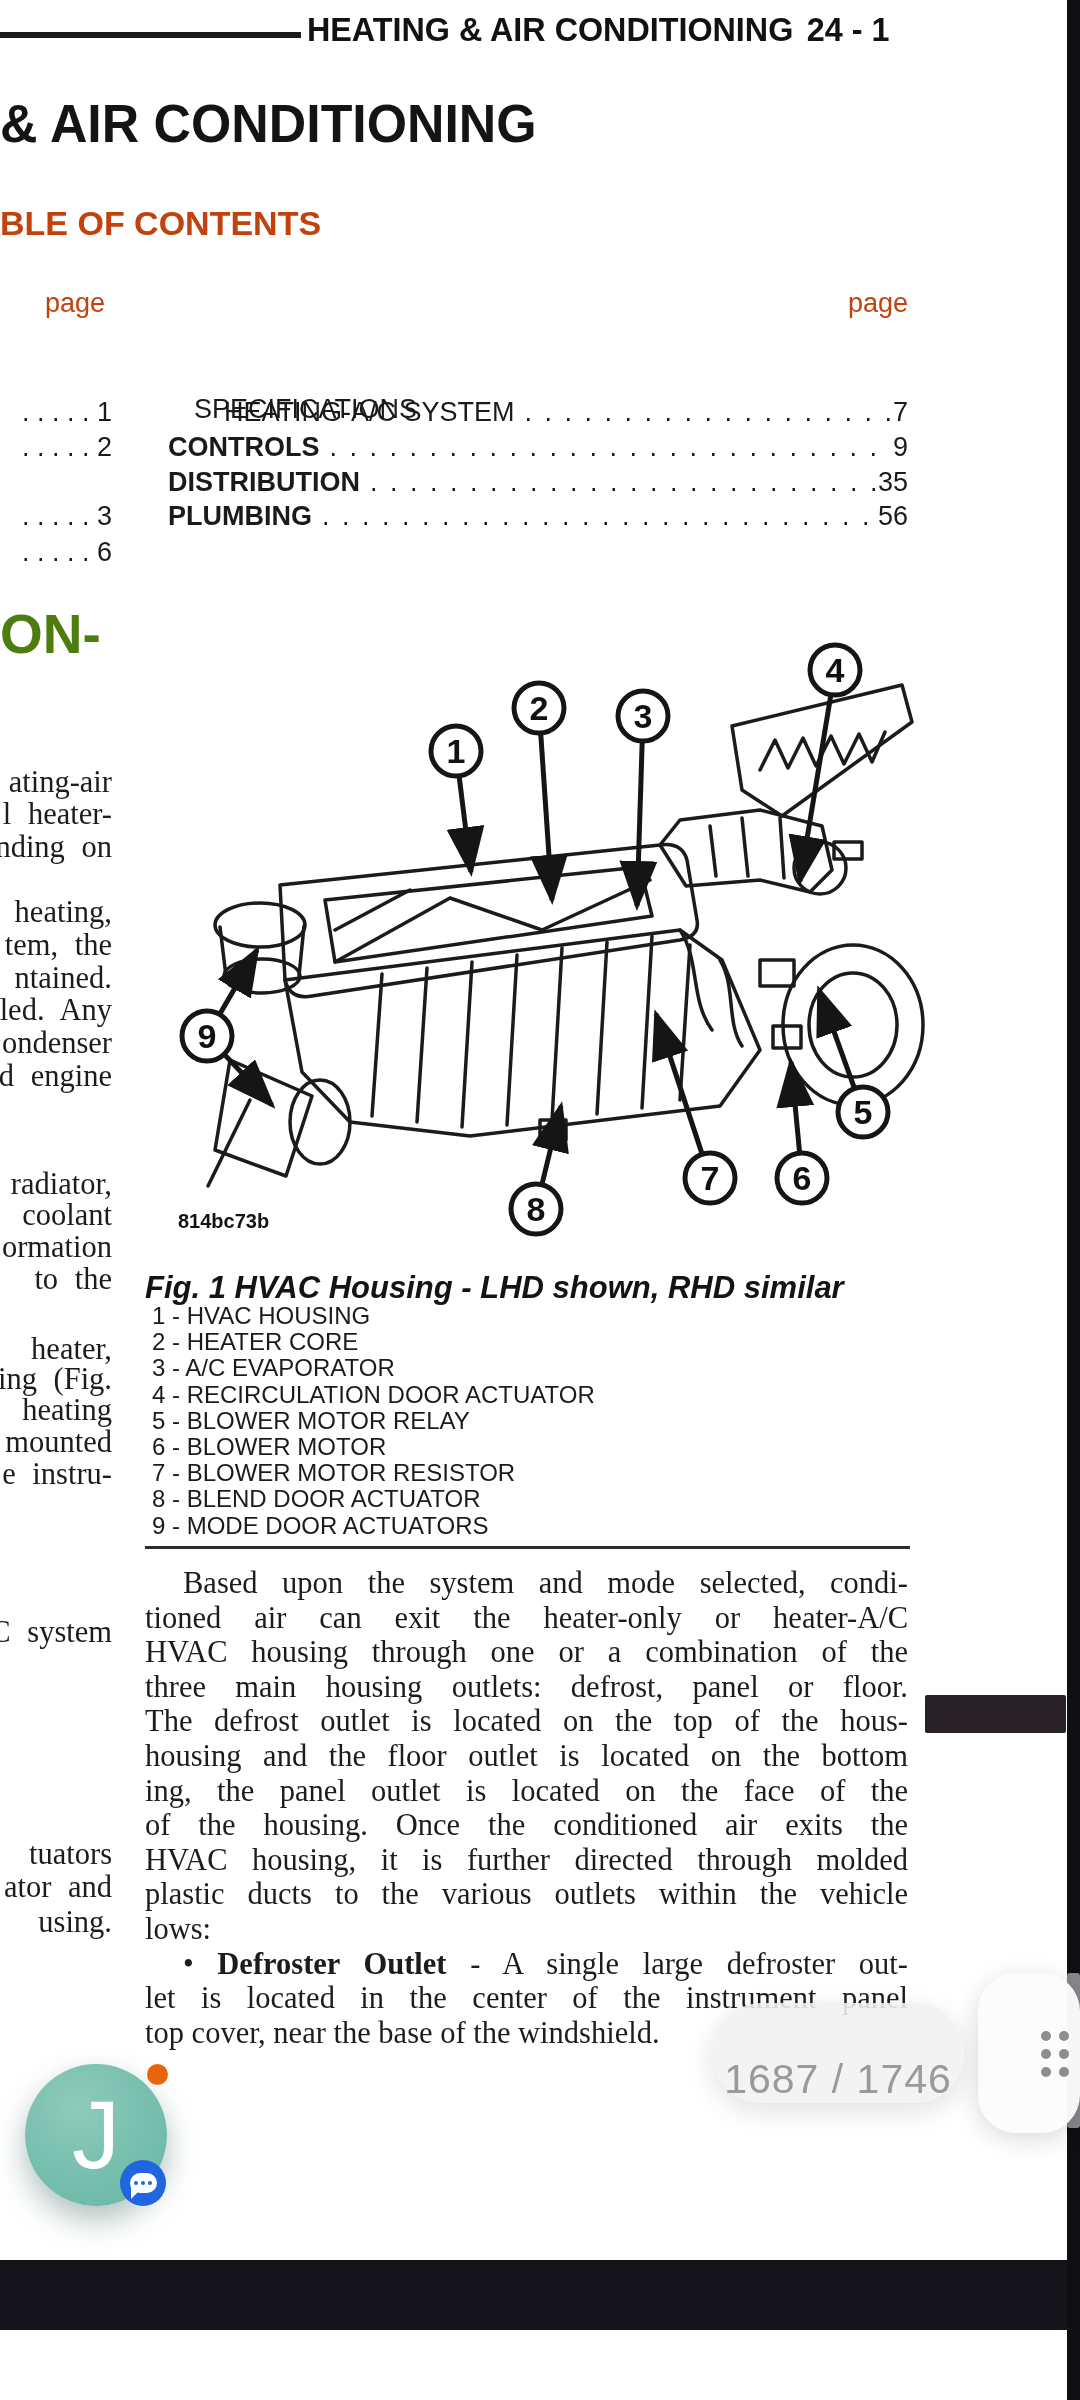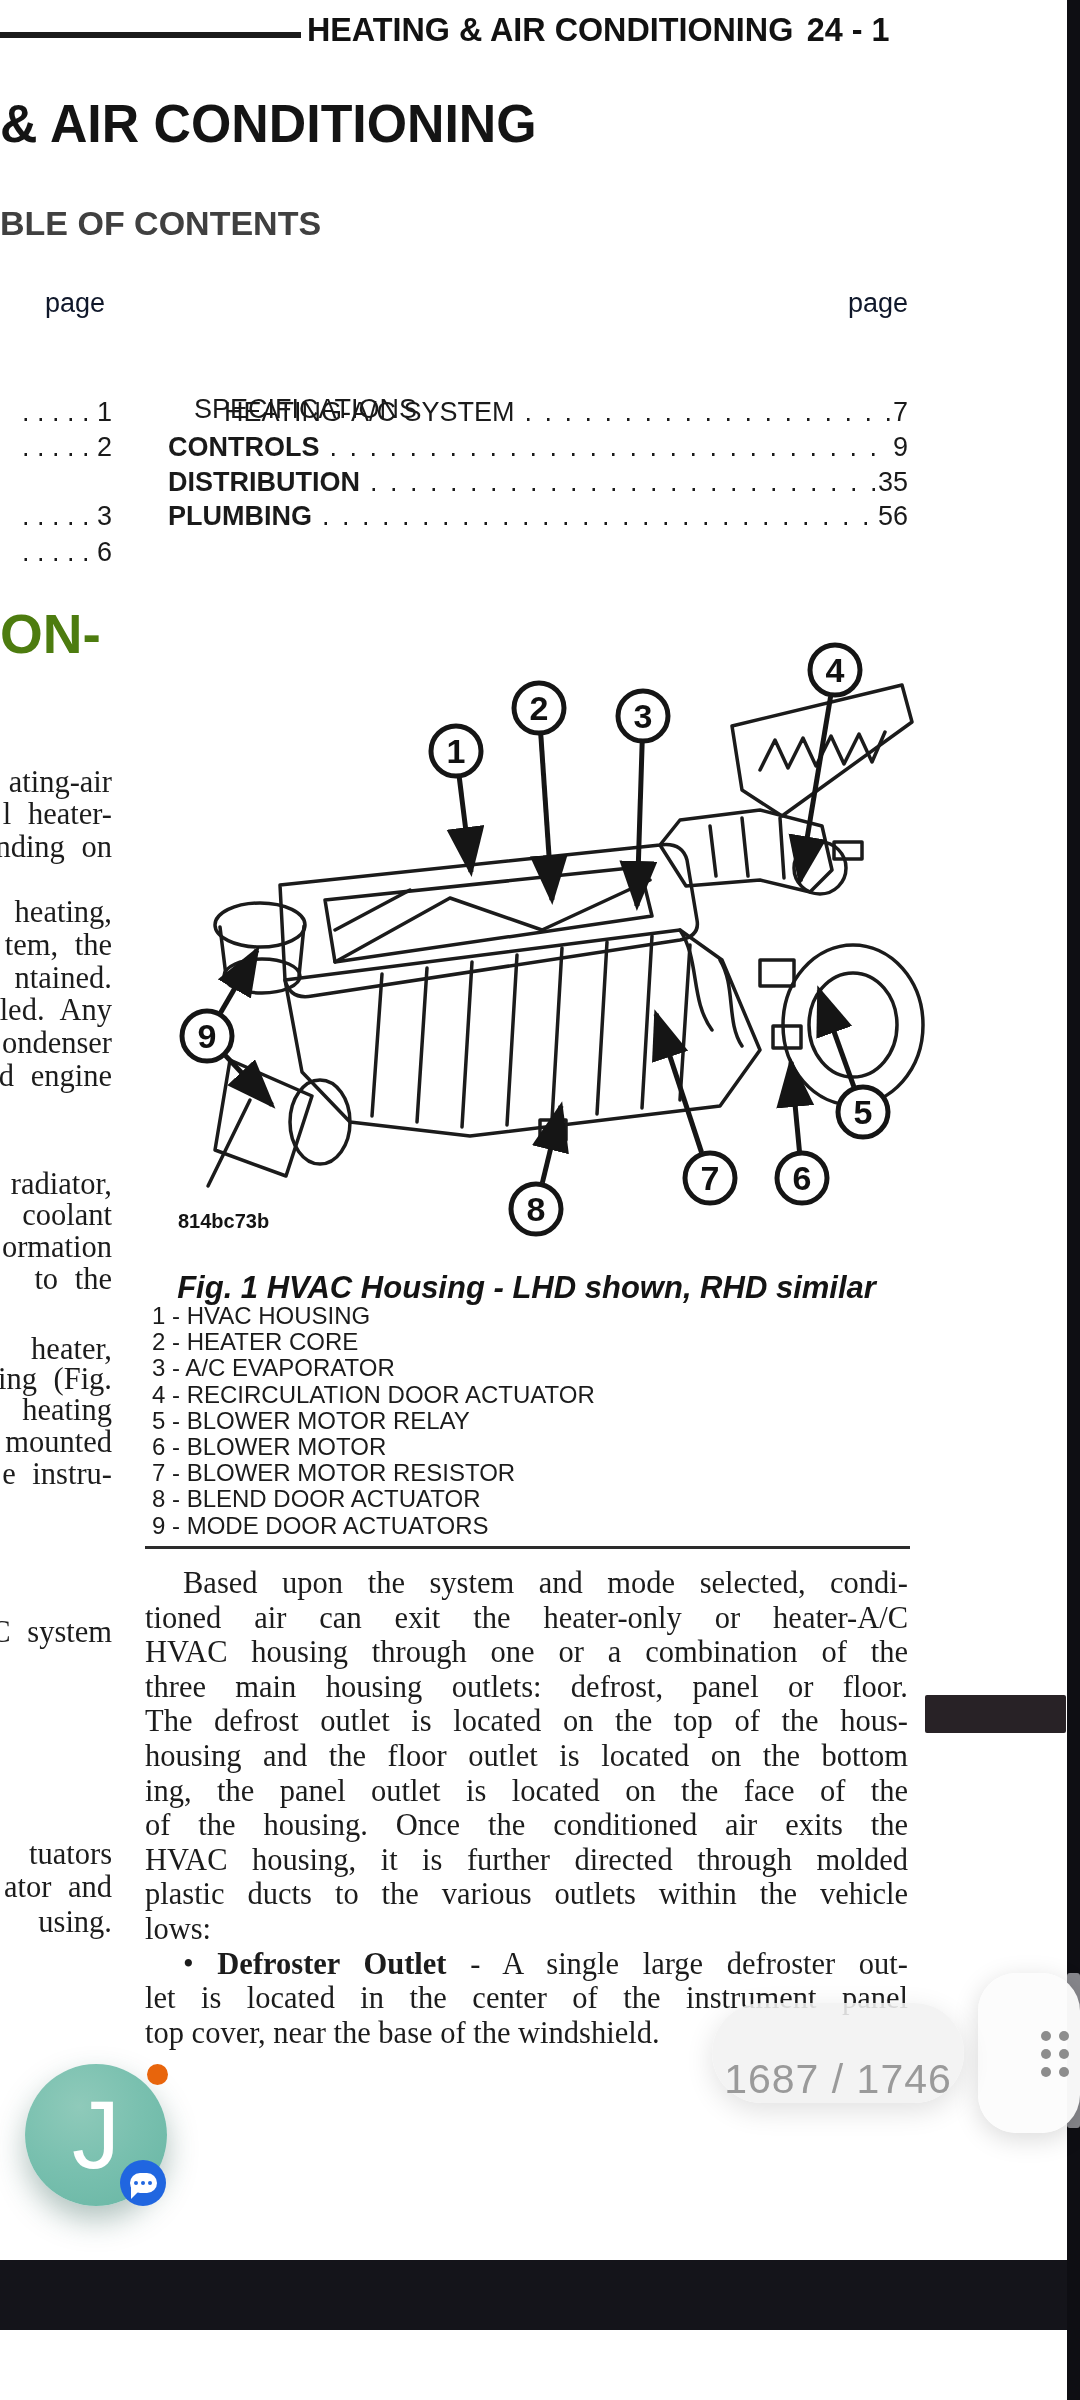--- a/index.html
+++ b/index.html
@@ -4,34 +4,34 @@
 <style>
   html,body{margin:0;padding:0;background:#fff;}
   .screen{position:relative;width:1080px;height:2400px;background:#ffffff;overflow:hidden;
           font-family:"Liberation Sans",sans-serif;color:#1a1a1a;}
   
   .hdr-rule{position:absolute;left:0;top:32px;width:301px;height:6px;background:#1b1b1b;}
   .hdr-text{position:absolute;left:307px;top:10px;width:613px;display:flex;justify-content:space-between;
             font-weight:bold;font-size:34px;color:#121212;transform:scaleX(.95);transform-origin:left;white-space:nowrap;}
   .page-title{position:absolute;left:0;top:92px;font-size:54px;font-weight:bold;color:#141414;
               transform:scaleX(.96);transform-origin:left;white-space:nowrap;}
-  .toc-heading{position:absolute;left:0;top:204px;font-size:34px;font-weight:bold;color:#404040;white-space:nowrap;}
-  .page-col{position:absolute;top:288px;font-size:27px;color:#0f172a;}
+  .toc-heading{position:absolute;left:0;top:204px;font-size:34px;font-weight:bold;color:#c2410c;white-space:nowrap;}
+  .page-col{position:absolute;top:288px;font-size:27px;color:#c2410c;}
   .page-col.left{left:45px;}
   .page-col.right{left:0;width:908px;text-align:right;}
   .toc-left-row{position:absolute;white-space:nowrap;font-size:27px;right:968px;text-align:right;color:#1a1a1a;}
   #toc-right{position:absolute;left:168px;top:0;width:740px;}
   .toc-row{position:absolute;left:0;right:0;display:flex;align-items:baseline;font-size:27px;white-space:nowrap;color:#1a1a1a;}
   .toc-row .lbl.b{font-weight:bold;}
   .toc-row .leader{flex:1;overflow:hidden;white-space:nowrap;letter-spacing:12.5px;margin:0 2px 0 10px;color:#1a1a1a;}
   .toc-row .pg{text-align:right;}
   
   #diagram{position:absolute;left:120px;top:630px;}
   .fig-code{position:absolute;left:178px;top:1210px;font-size:20px;font-weight:bold;color:#141414;}
-  .fig-caption{position:absolute;left:145px;top:1270px;width:763px;text-align:center;
+  .fig-caption{position:absolute;left:145px;top:1270px;width:763px;text-align:left;
                font-size:31px;font-weight:bold;font-style:italic;color:#141414;white-space:nowrap;}
   #legend{position:absolute;left:152px;top:1303px;font-size:24px;line-height:26.2px;color:#1b1b1b;}
   .legend-rule{position:absolute;left:145px;top:1546px;width:765px;height:3px;background:#2c2c2c;}
   
   #paragraph{position:absolute;left:145px;top:1566px;width:763px;font-family:"Liberation Serif",serif;
              font-size:30.5px;color:#1c1c1c;}
   .pline{height:34.6px;line-height:34.6px;white-space:nowrap;text-align:left;}
   .pline.j{white-space:normal;text-align:justify;text-align-last:justify;}
   .pline.ind{padding-left:38px;}
   

